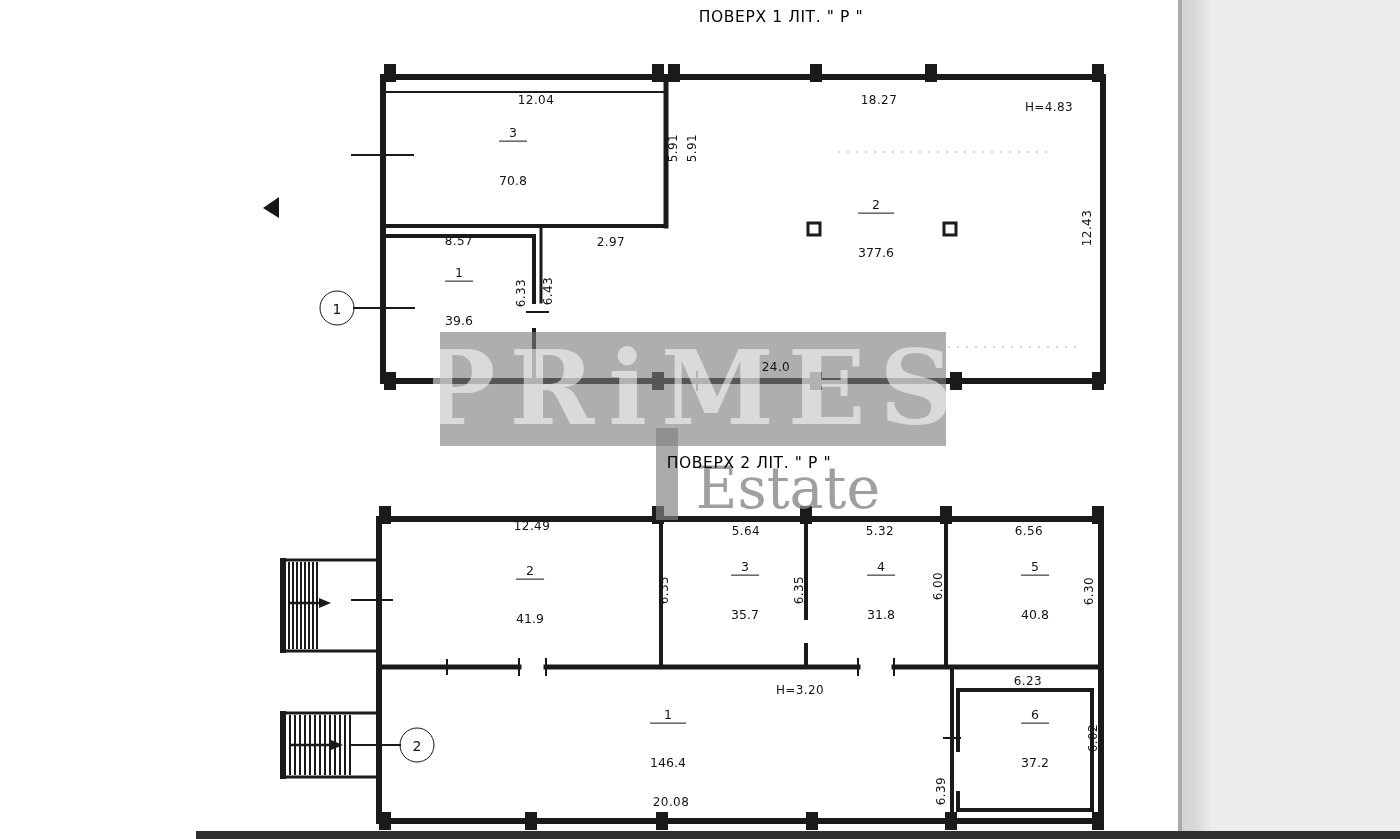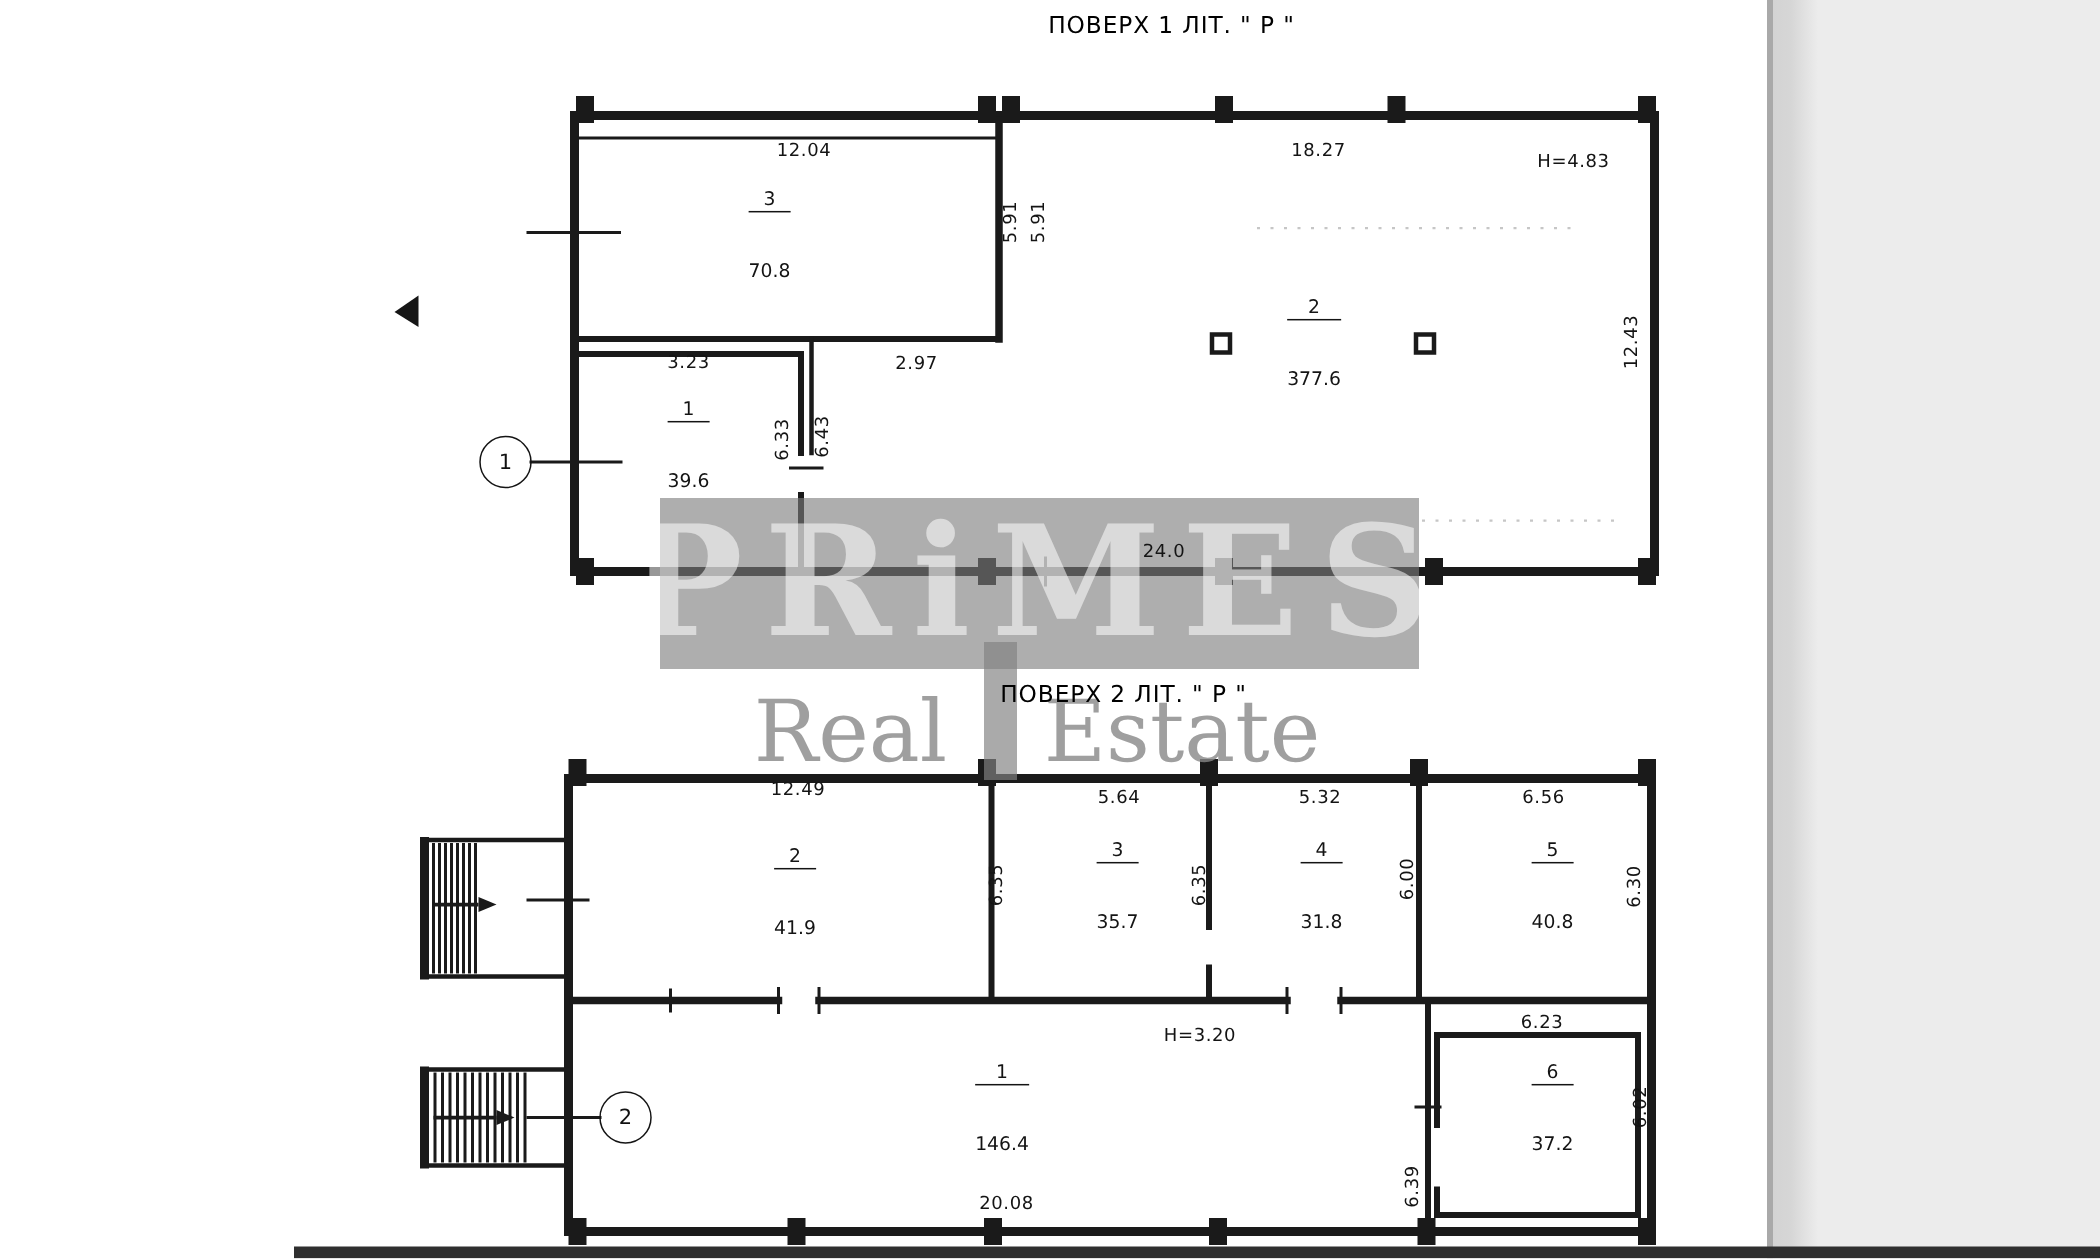--- a/index.html
+++ b/index.html
@@ -178,32 +178,31 @@
       <line x1="289" y1="745" x2="331" y2="745" stroke-width="2.5"></line>
       <polygon points="331,740 343,745 331,750" fill="#1a1a1a" stroke="none"></polygon>
     </g>
 
     <polygon points="263,208 279,197 279,218" fill="#161616"></polygon>
   </svg>
 
   <div class="wm-box"></div>
   <div class="wm-brand">PRiMES</div>
   <div class="wm-divider"></div>
-  <div class="wm-word" style="left:567px;top:488px">Real</div>
   <div class="wm-word" style="left:788px;top:488px">Estate</div>
 
   <div class="title" style="left:781px;top:17px">ПОВЕРХ 1 ЛІТ. " Р "</div>
   <div class="title" style="left:749px;top:463px">ПОВЕРХ 2 ЛІТ. " Р "</div>
 
   <span class="dim" style="left:536px;top:100px">12.04</span>
   <span class="dim" style="left:879px;top:100px">18.27</span>
   <span class="dim" style="left:1049px;top:107px">H=4.83</span>
   <span class="dim v" style="left:673px;top:148px">5.91</span>
   <span class="dim v" style="left:692px;top:148px">5.91</span>
-  <span class="dim" style="left:459px;top:241px">3.23</span>
+  <span class="dim" style="left:459px;top:241px">8.57</span>
   <span class="dim" style="left:611px;top:242px">2.97</span>
   <span class="dim v" style="left:521px;top:293px">6.33</span>
   <span class="dim v" style="left:548px;top:291px">6.43</span>
   <span class="dim v" style="left:1087px;top:228px">12.43</span>
   <span class="dim" style="left:776px;top:367px">24.0</span>
 
   <div class="room" style="left:513px;top:157px">
     <span class="rnum">3</span>
     <span class="rarea">70.8</span>
   </div>

